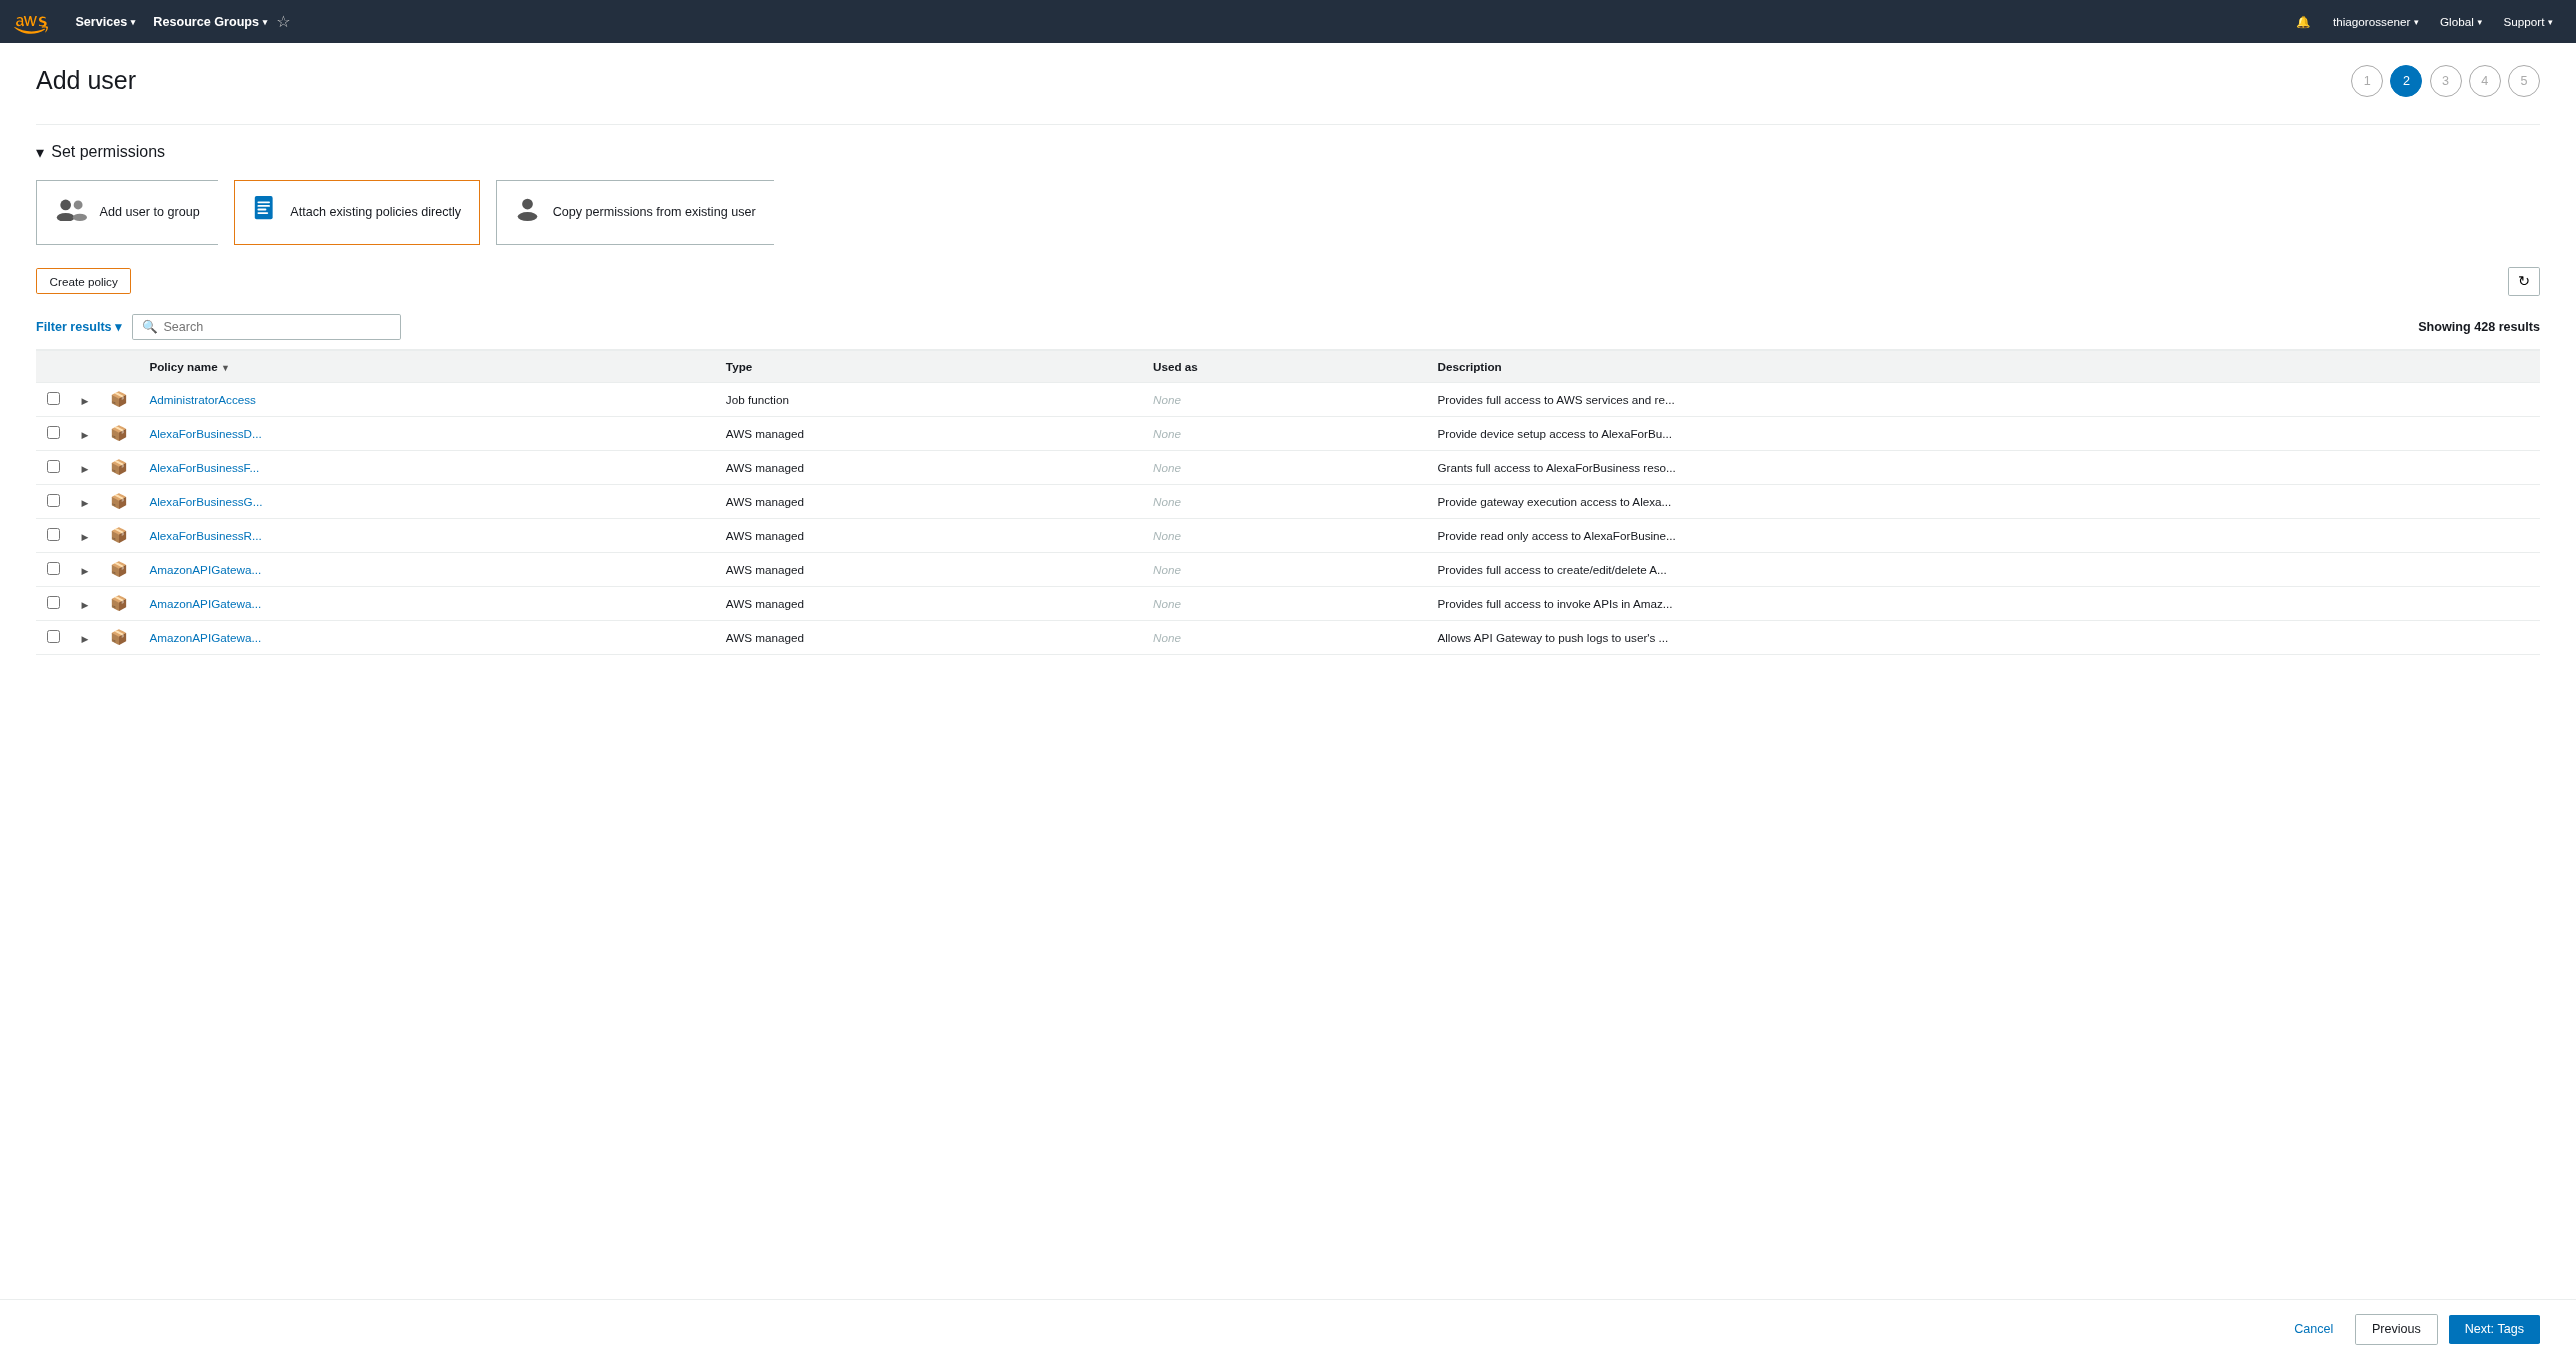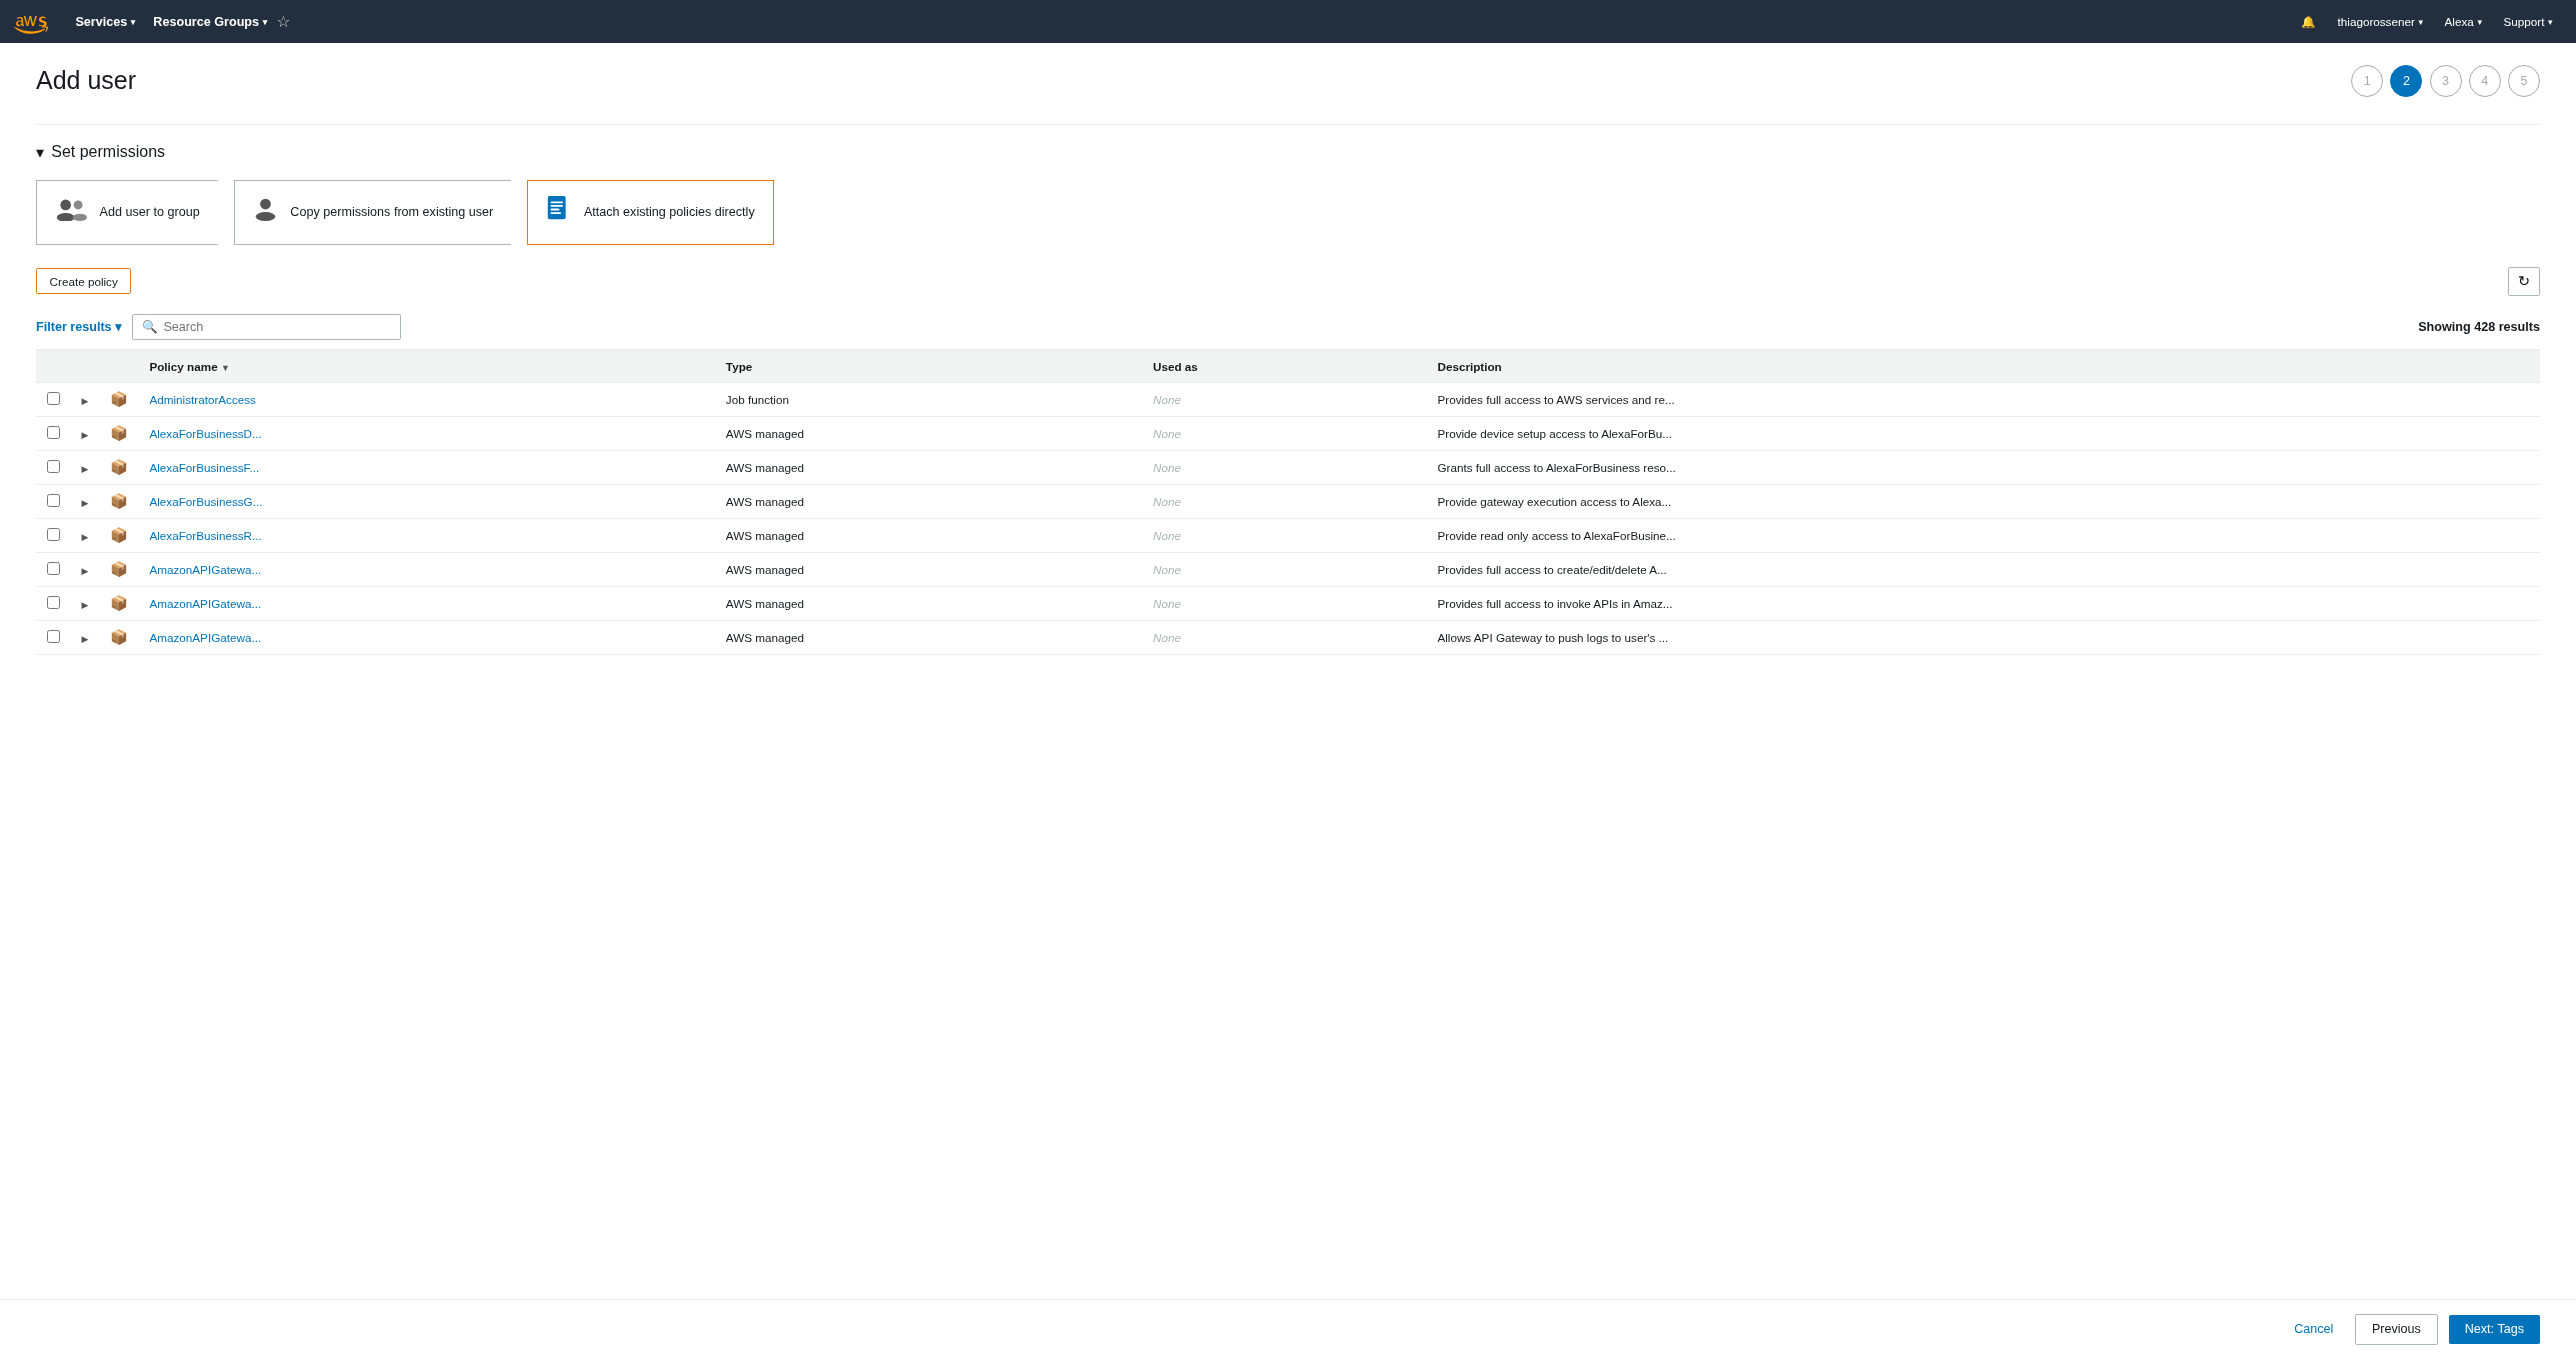--- a/index.html
+++ b/index.html
@@ -215,21 +215,21 @@
     <span class="chevron">▾</span>
   </div>
   <div class="star-icon">☆</div>
   <div class="topnav-right">
     <div class="topnav-item">🔔</div>
     <div class="topnav-item">
       <span>thiagorossener</span>
       <span class="chevron">▾</span>
     </div>
     <div class="topnav-item">
-      <span>Alexa</span>
+      <span>Global</span>
       <span class="chevron">▾</span>
     </div>
     <div class="topnav-item">
       <span>Support</span>
       <span class="chevron">▾</span>
     </div>
   </div>
 </nav>
 
 <div class="main-content">
@@ -257,43 +257,43 @@
     <div class="perm-card perm-card-first">
       <div class="perm-card-icon">
         <svg width="32" height="25" viewBox="0 0 36 28" fill="none" xmlns="http://www.w3.org/2000/svg">
           <circle cx="12" cy="10" r="6" fill="#555"></circle>
           <ellipse cx="12" cy="24" rx="10" ry="5" fill="#555"></ellipse>
           <circle cx="26" cy="10" r="5" fill="#888"></circle>
           <ellipse cx="28" cy="24" rx="8" ry="4" fill="#888"></ellipse>
         </svg>
       </div>
       <span class="perm-card-label">Add user to group</span>
-    </div>
-
-    <div class="perm-card perm-card-middle">
-      <div class="perm-card-icon">
-        <svg width="25" height="25" viewBox="0 0 28 28" fill="none" xmlns="http://www.w3.org/2000/svg">
-          <circle cx="14" cy="9" r="6" fill="#555"></circle>
-          <ellipse cx="14" cy="23" rx="11" ry="5" fill="#555"></ellipse>
-        </svg>
-      </div>
-      <span class="perm-card-label">Copy permissions from existing user</span>
     </div>
 
     <div class="perm-card selected">
       <div class="perm-card-icon blue-doc">
         <svg width="25" height="29" viewBox="0 0 28 32" fill="none" xmlns="http://www.w3.org/2000/svg">
           <rect x="2" y="1" width="20" height="26" rx="2" fill="#0073bb"></rect>
           <rect x="5" y="7" width="14" height="2" rx="1" fill="white"></rect>
           <rect x="5" y="11" width="14" height="2" rx="1" fill="white"></rect>
           <rect x="5" y="15" width="10" height="2" rx="1" fill="white"></rect>
           <rect x="5" y="19" width="12" height="2" rx="1" fill="white"></rect>
         </svg>
       </div>
       <span class="perm-card-label">Attach existing policies directly</span>
+    </div>
+
+    <div class="perm-card perm-card-middle">
+      <div class="perm-card-icon">
+        <svg width="25" height="25" viewBox="0 0 28 28" fill="none" xmlns="http://www.w3.org/2000/svg">
+          <circle cx="14" cy="9" r="6" fill="#555"></circle>
+          <ellipse cx="14" cy="23" rx="11" ry="5" fill="#555"></ellipse>
+        </svg>
+      </div>
+      <span class="perm-card-label">Copy permissions from existing user</span>
     </div>
   </div>
 
   <div class="toolbar">
     <button class="create-policy-btn">Create policy</button>
     <button class="refresh-btn">↻</button>
   </div>
 
   <div class="filter-row">
     <button class="filter-policies-btn">

